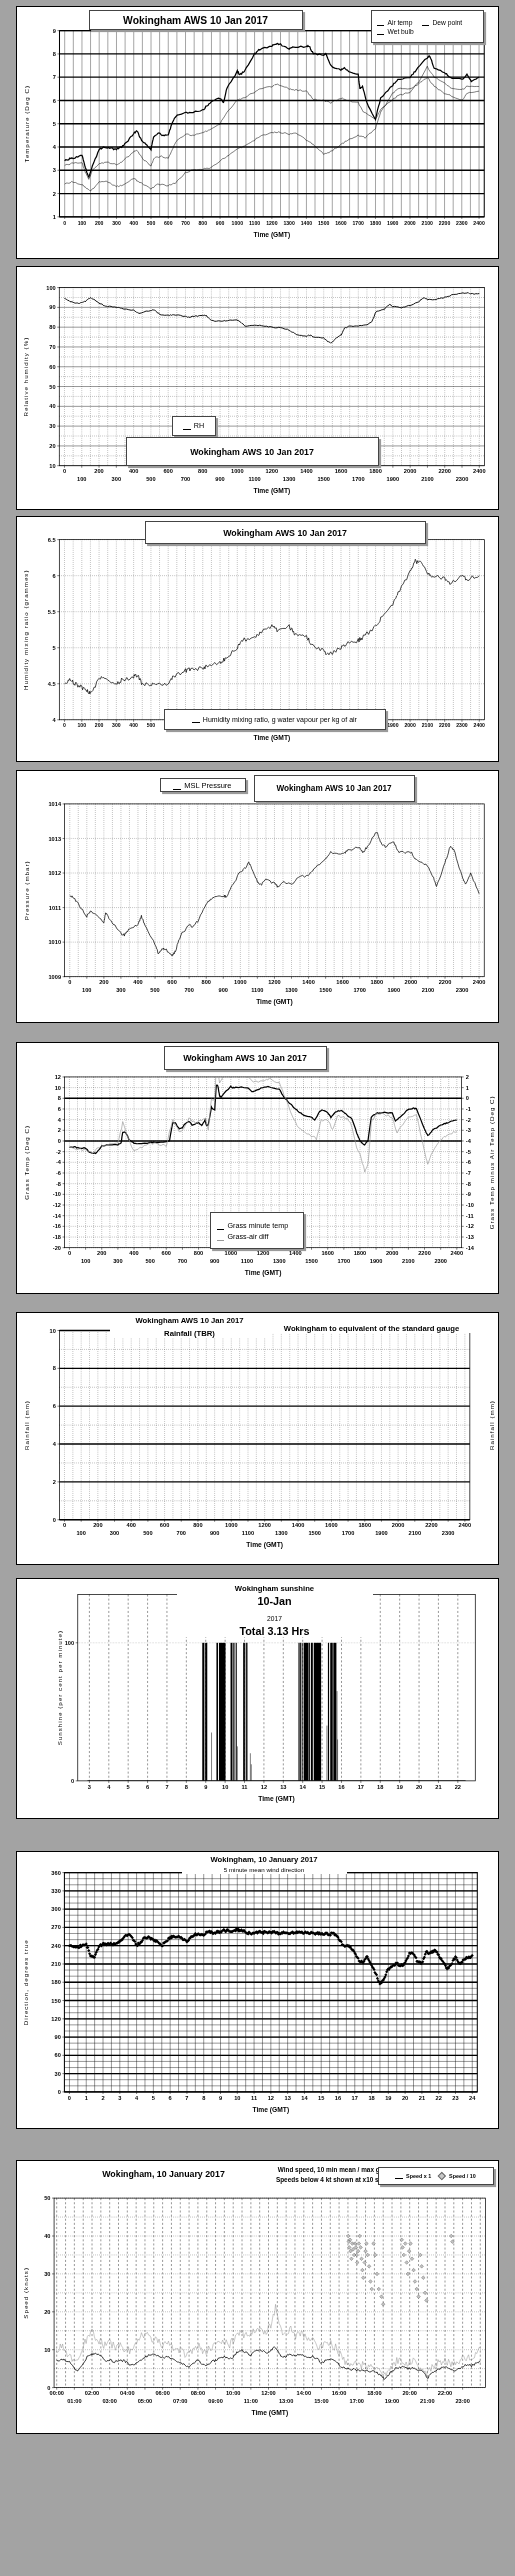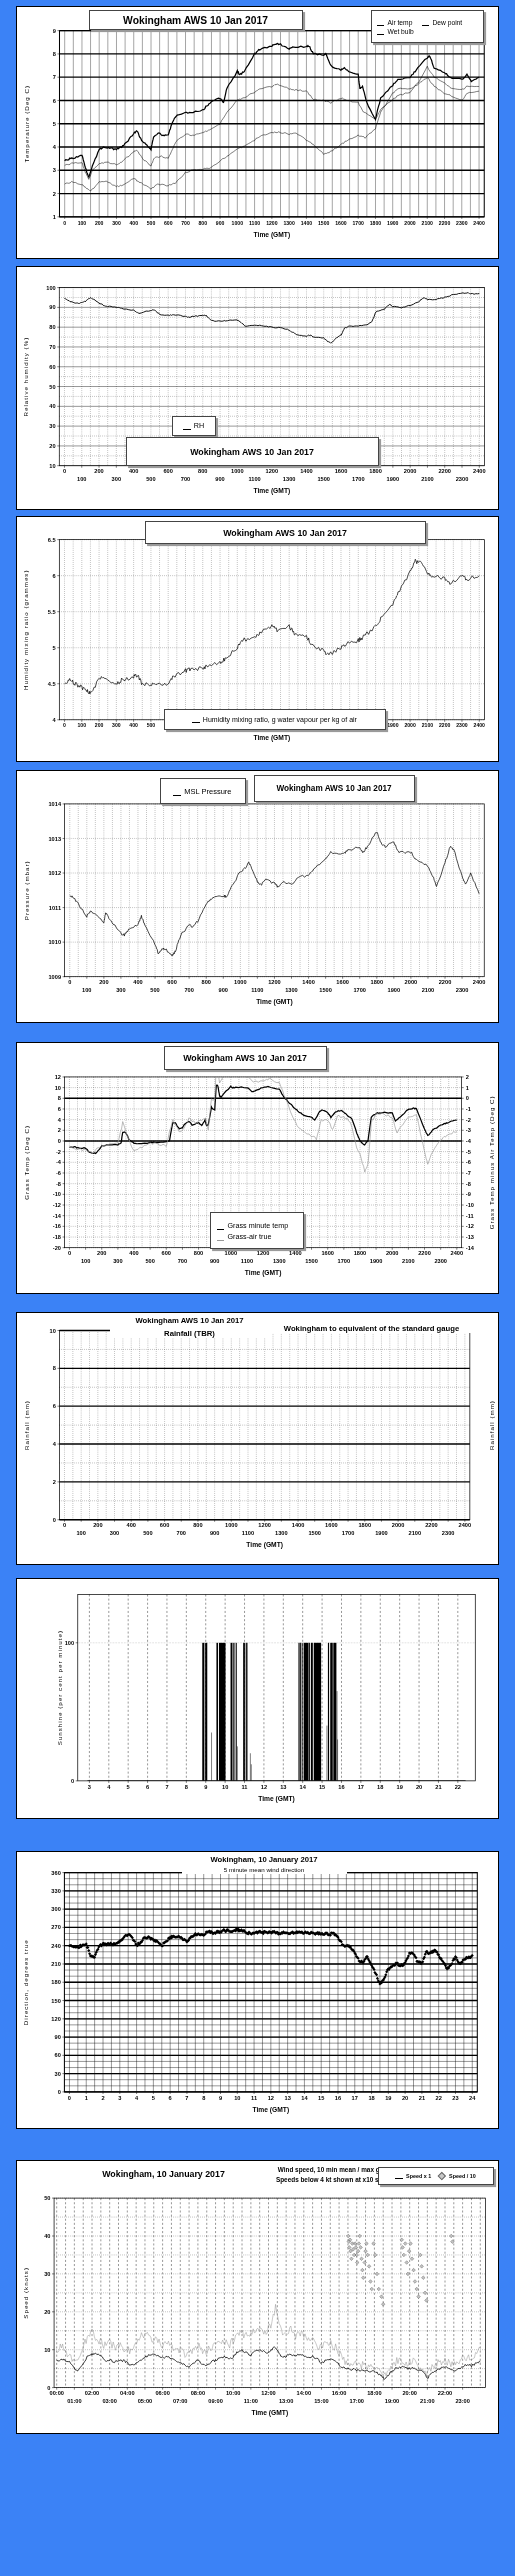--- a/index.html
+++ b/index.html
@@ -1,16 +1,16 @@
 <!DOCTYPE html>
 <html style="font-size:8.2px"><head>
 <meta charset="utf-8">
 <style>
   html,body{margin:0;padding:0;background:#fff;}
-  .page{position:relative;width:515px;height:2576px;background:#3b82f6;font-family:"Liberation Sans",sans-serif;color:#000;}
+  .page{position:relative;width:515px;height:2576px;background:#a3a3a3;font-family:"Liberation Sans",sans-serif;color:#000;}
   .chart{position:absolute;left:15.5px;width:483px;background:#fff;border:0.8px solid #000;box-sizing:border-box;}
   .chart svg{position:absolute;left:0;top:0;}
   .ov{position:absolute;box-sizing:border-box;}
   .shadowbox{background:#fff;border:0.6px solid #444;box-shadow:2.1px 2.1px 0 #9a9a9a;display:flex;align-items:center;justify-content:center;text-align:center;}
   .plain{background:#fff;text-align:center;}
   .tbox{font-weight:bold;}
   .lrow{display:flex;justify-content:flex-start;gap:9.3px;padding:1px 2.1px;}
   .li{display:flex;align-items:flex-end;white-space:nowrap;}
   .sw{display:inline-block;width:7.7px;height:0;border-top:1px solid #000;margin-right:3.1px;}
   .swk{border-top-width:1.8px;}
@@ -656,21 +656,21 @@
         <text x="85" y="269.6" class="tick" text-anchor="end">1011</text>
         <line x1="88" y1="198.4" x2="92" y2="198.4" class="tline"></line>
         <text x="85" y="202.4" class="tick" text-anchor="end">1012</text>
         <line x1="88" y1="131.2" x2="92" y2="131.2" class="tline"></line>
         <text x="85" y="135.2" class="tick" text-anchor="end">1013</text>
         <line x1="88" y1="64" x2="92" y2="64" class="tline"></line>
         <text x="85" y="68" class="tick" text-anchor="end">1014</text>
         <text x="500" y="454" class="axlab" text-anchor="middle">Time (GMT)</text>
         <text transform="translate(22,232) rotate(-90)" class="ylab" text-anchor="middle">Pressure (mbar)</text>
       </svg>
-    <div class="ov shadowbox" style="left:143px;top:7.2px;width:86px;height:26px;font-size:7.5px;">
+    <div class="ov shadowbox" style="left:143px;top:7.2px;width:86px;height:14px;font-size:7.5px;">
       <span class="li">
           <i class="sw"></i>
           <span>MSL Pressure</span>
         </span>
     </div>
     <div class="ov shadowbox tbox" style="left:237px;top:4.1px;width:161px;height:27px;font-size:8.2px;">
         <span>Wokingham AWS 10 Jan 2017</span>
       </div>
   </section>
 
@@ -884,21 +884,21 @@
     <div class="ov shadowbox" style="left:193px;top:169px;width:94px;height:37px;font-size:7.2px;flex-direction:column;align-items:flex-start;padding:2.1px 4.1px;">
       <div class="lrow">
           <span class="li">
             <i class="sw swk"></i>
             <span>Grass minute temp</span>
           </span>
         </div>
       <div class="lrow">
           <span class="li">
             <i class="sw swg"></i>
-            <span>Grass-air true</span>
+            <span>Grass-air diff</span>
           </span>
         </div>
     </div>
   </section>
 
   <section class="chart" id="c5" style="top:1312px;height:253px;">
     <svg width="483" height="253" viewBox="0 0 938 492">
         <defs>
           <clipPath id="clip5">
             <rect x="82" y="34" width="798" height="368"></rect>
@@ -1147,20 +1147,26 @@
         <text x="818.4487804878049" y="407" class="tick" text-anchor="middle">21</text>
         <line x1="856.1073170731707" y1="392" x2="856.1073170731707" y2="396" class="tline"></line>
         <text x="856.1073170731707" y="407" class="tick" text-anchor="middle">22</text>
         <line x1="114" y1="392" x2="118" y2="392" class="tline"></line>
         <text x="111" y="396" class="tick" text-anchor="end">0</text>
         <line x1="114" y1="123.85185185185185" x2="118" y2="123.85185185185185" class="tline"></line>
         <text x="111" y="127.85185185185185" class="tick" text-anchor="end">100</text>
         <text x="504" y="432" class="axlab" text-anchor="middle">Time (GMT)</text>
         <text transform="translate(88,211) rotate(-90)" class="ylab" text-anchor="middle">Sunshine (per cent per minute)</text>
       </svg>
+    <div class="ov plain" style="left:160px;top:5.2px;width:196px;">
+      <div class="st1">Wokingham sunshine</div>
+      <div class="st2">10-Jan</div>
+      <div class="st3">2017</div>
+      <div class="st2">Total 3.13 Hrs</div>
+    </div>
   </section>
 
   <section class="chart" id="c7" style="top:1851px;height:278px;">
     <svg width="483" height="278" viewBox="0 0 938 540">
         <defs>
           <clipPath id="clip7">
             <rect x="92" y="40" width="802" height="426"></rect>
           </clipPath>
         </defs>
         <g>

